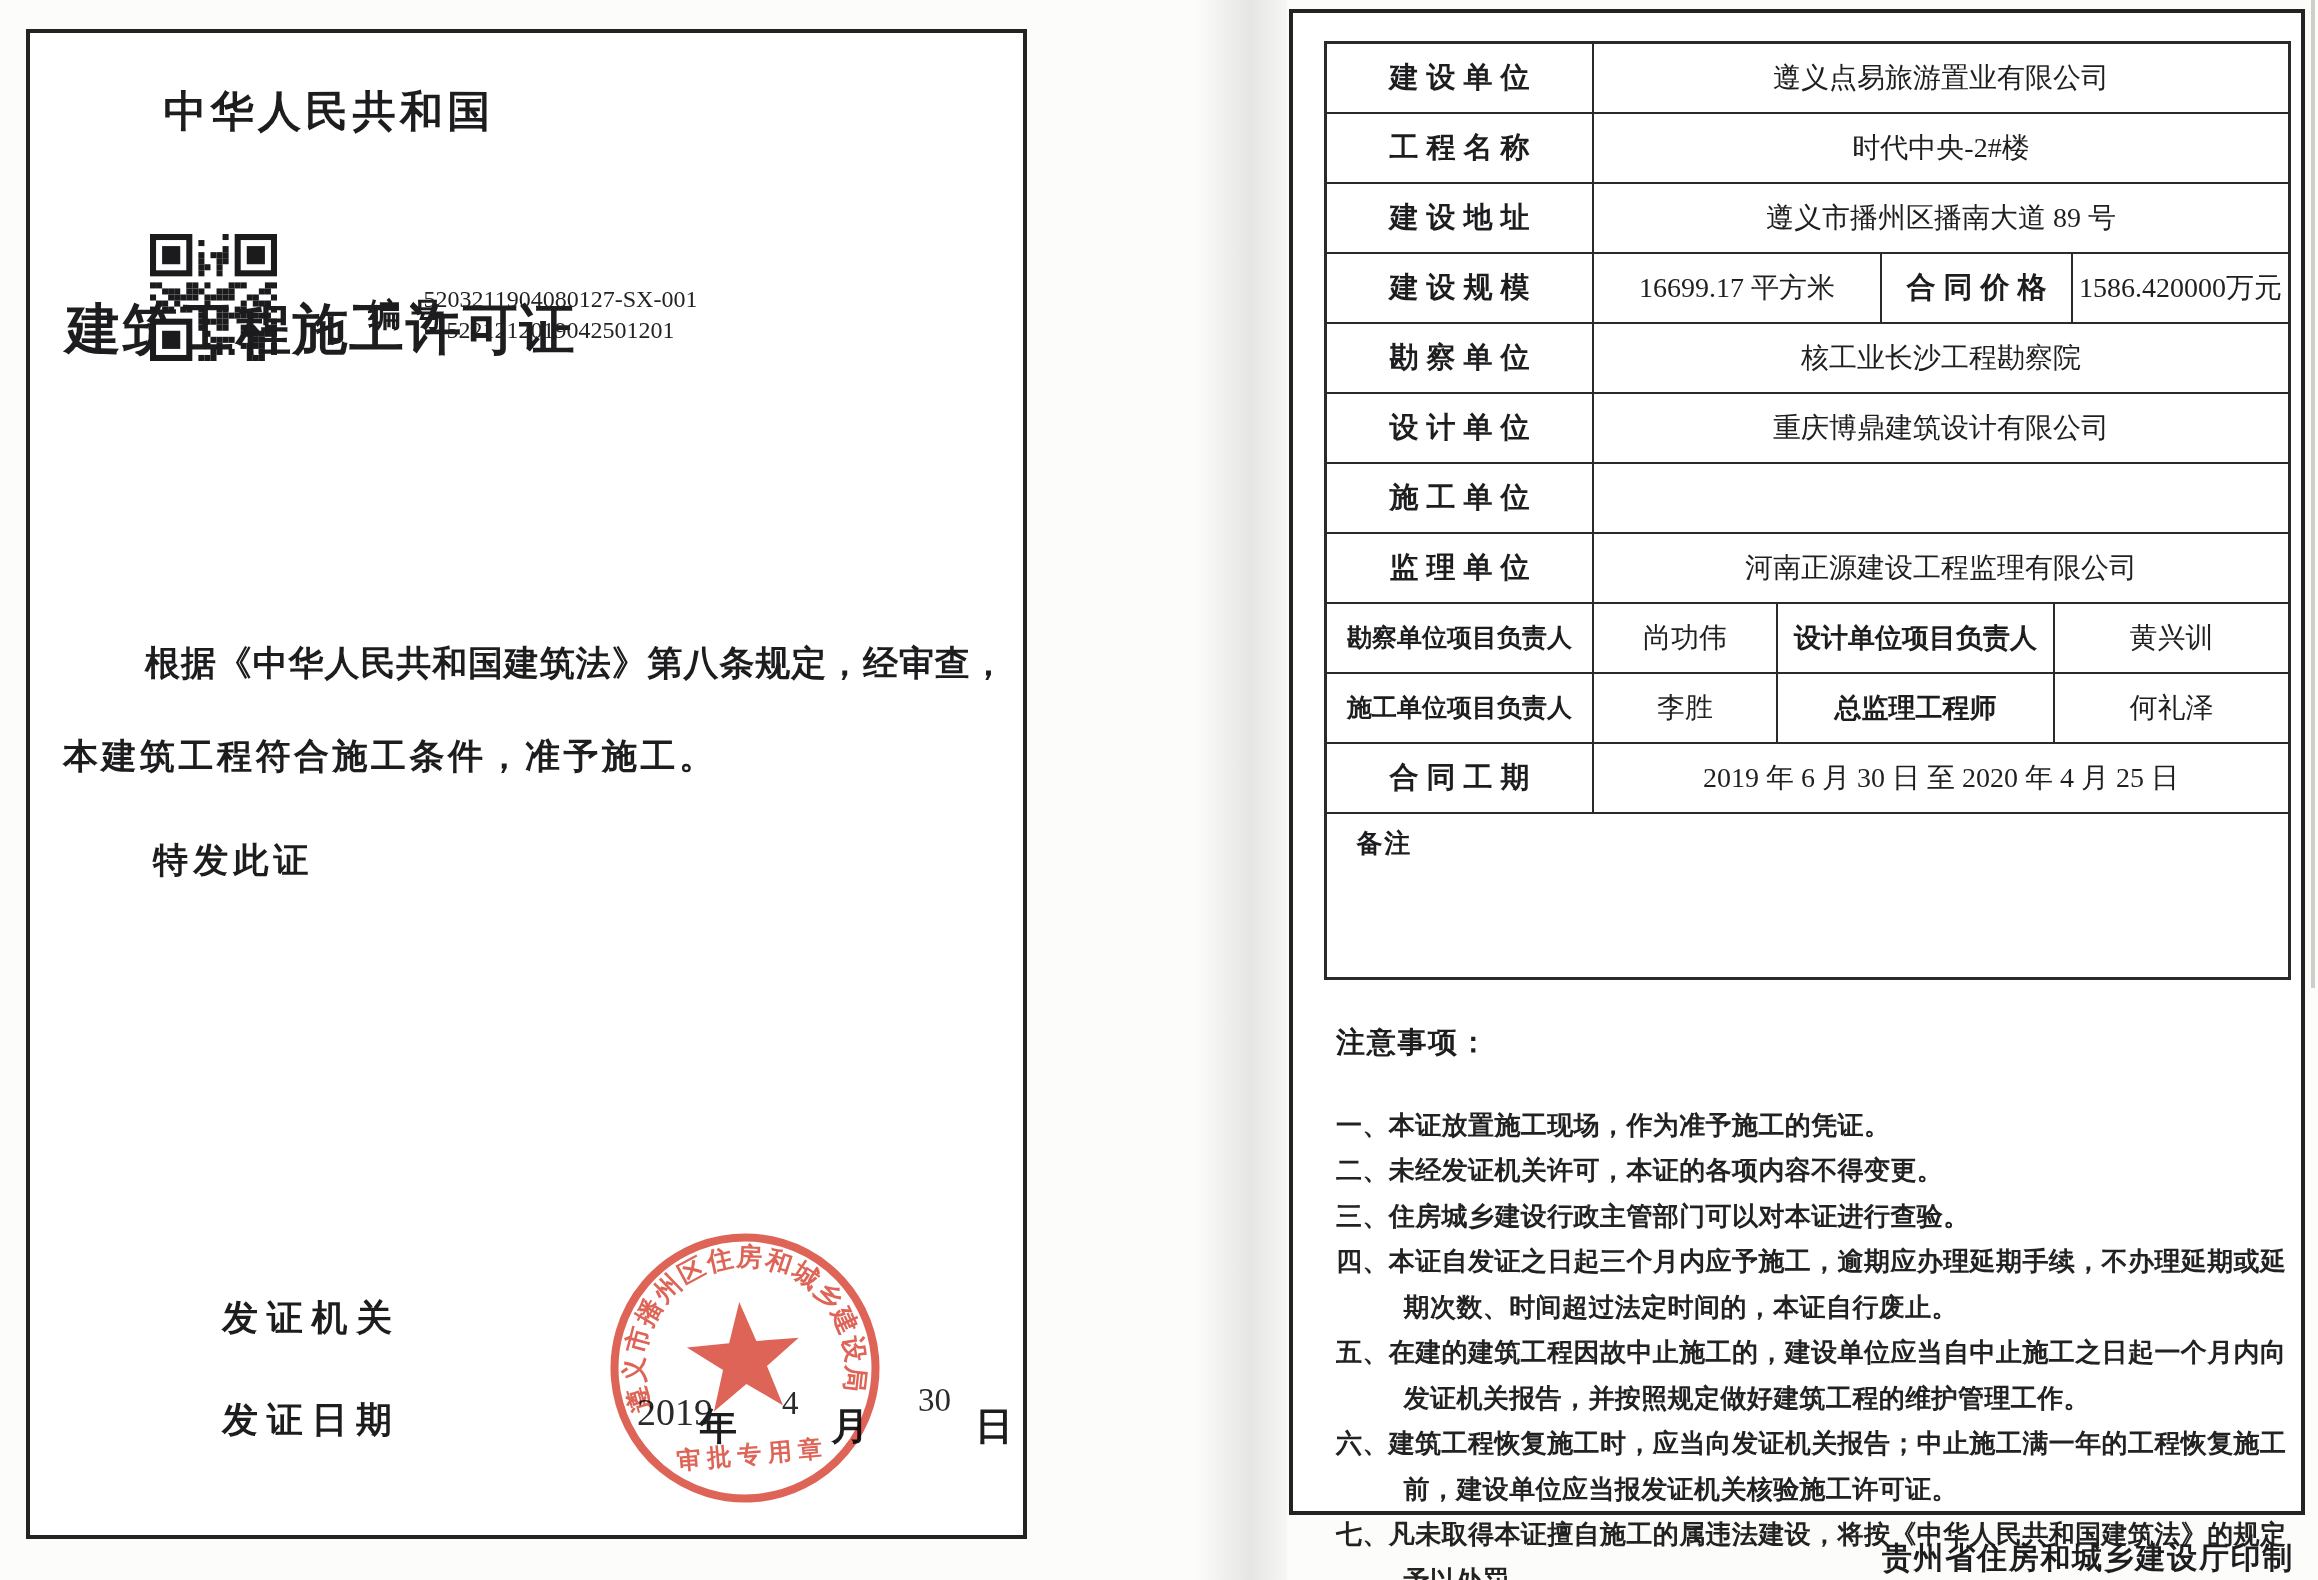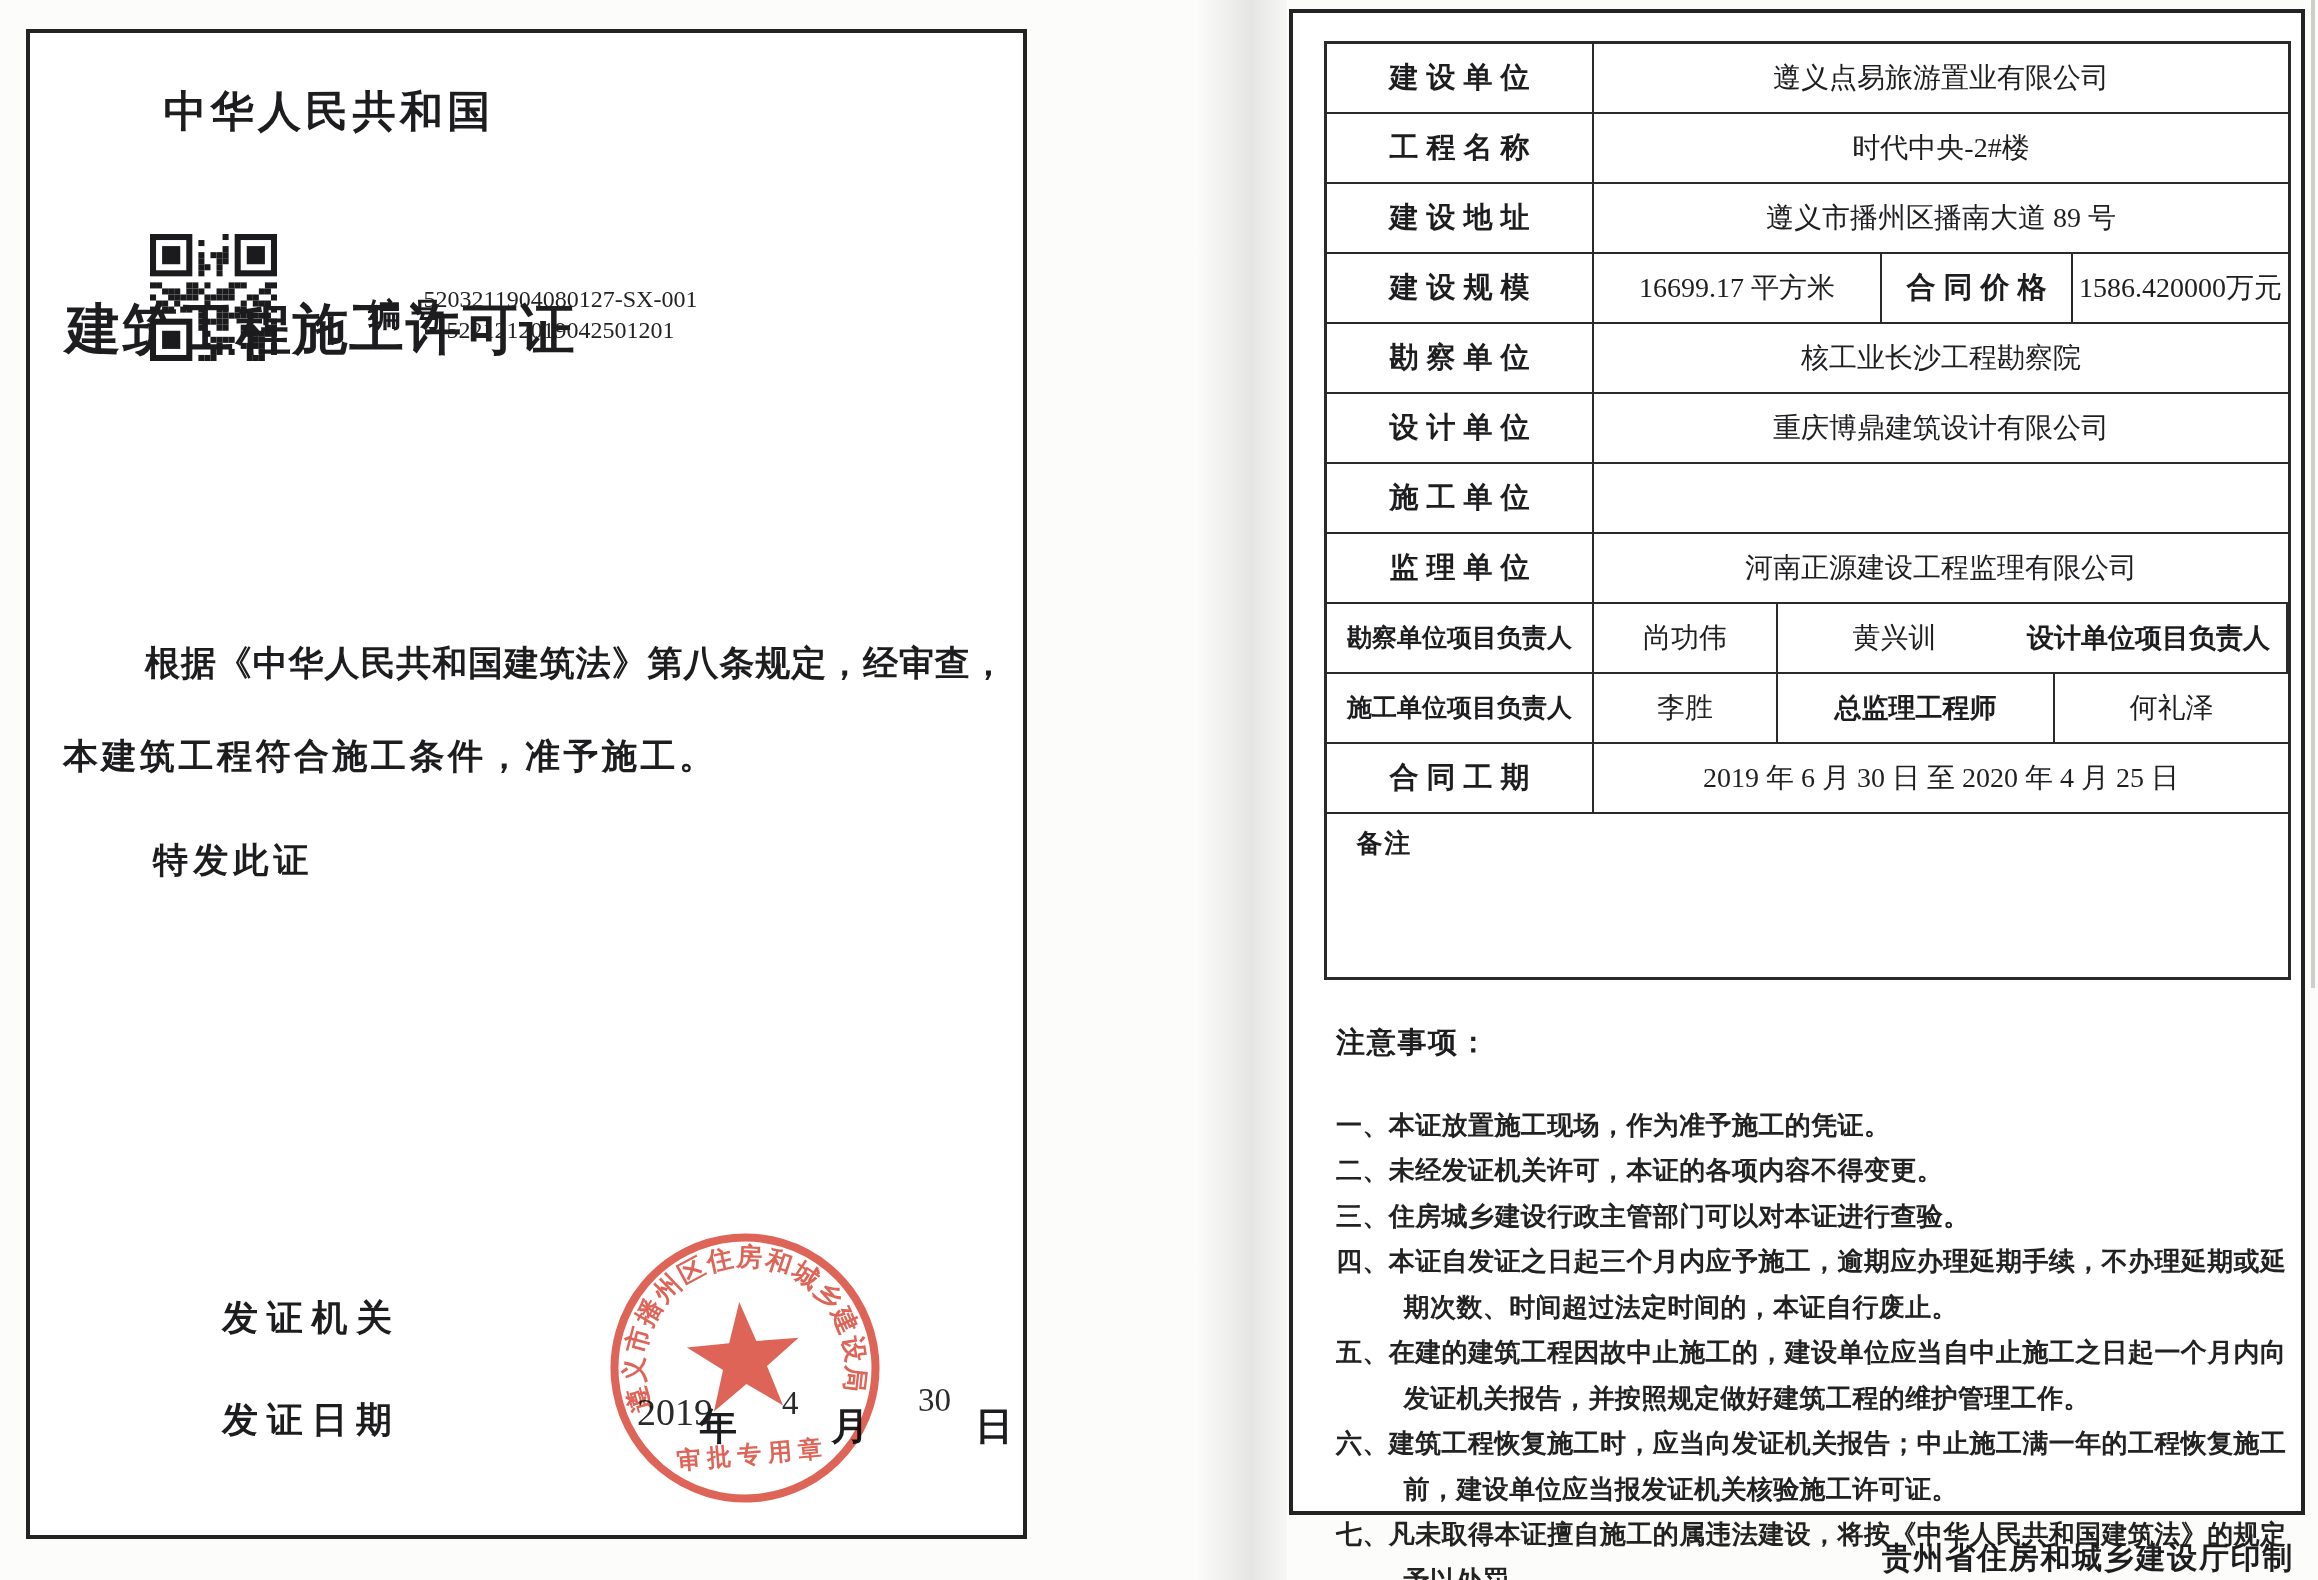--- a/index.html
+++ b/index.html
@@ -310,22 +310,22 @@
     </div>
 
     <div class="t-row">
       <div class="t-cell t-label">监 理 单 位</div>
       <div class="t-cell t-value">河南正源建设工程监理有限公司</div>
     </div>
 
     <div class="t-row">
       <div class="t-cell t-label small">勘察单位项目负责人</div>
       <div class="t-cell t-value w212">尚功伟</div>
+      <div class="t-cell w320">设计单位项目负责人</div>
       <div class="t-cell t-value">黄兴训</div>
-      <div class="t-cell w320">设计单位项目负责人</div>
     </div>
 
     <div class="t-row">
       <div class="t-cell t-label small">施工单位项目负责人</div>
       <div class="t-cell t-value w212">李胜</div>
       <div class="t-cell w320">总监理工程师</div>
       <div class="t-cell t-value">何礼泽</div>
     </div>
 
     <div class="t-row">

